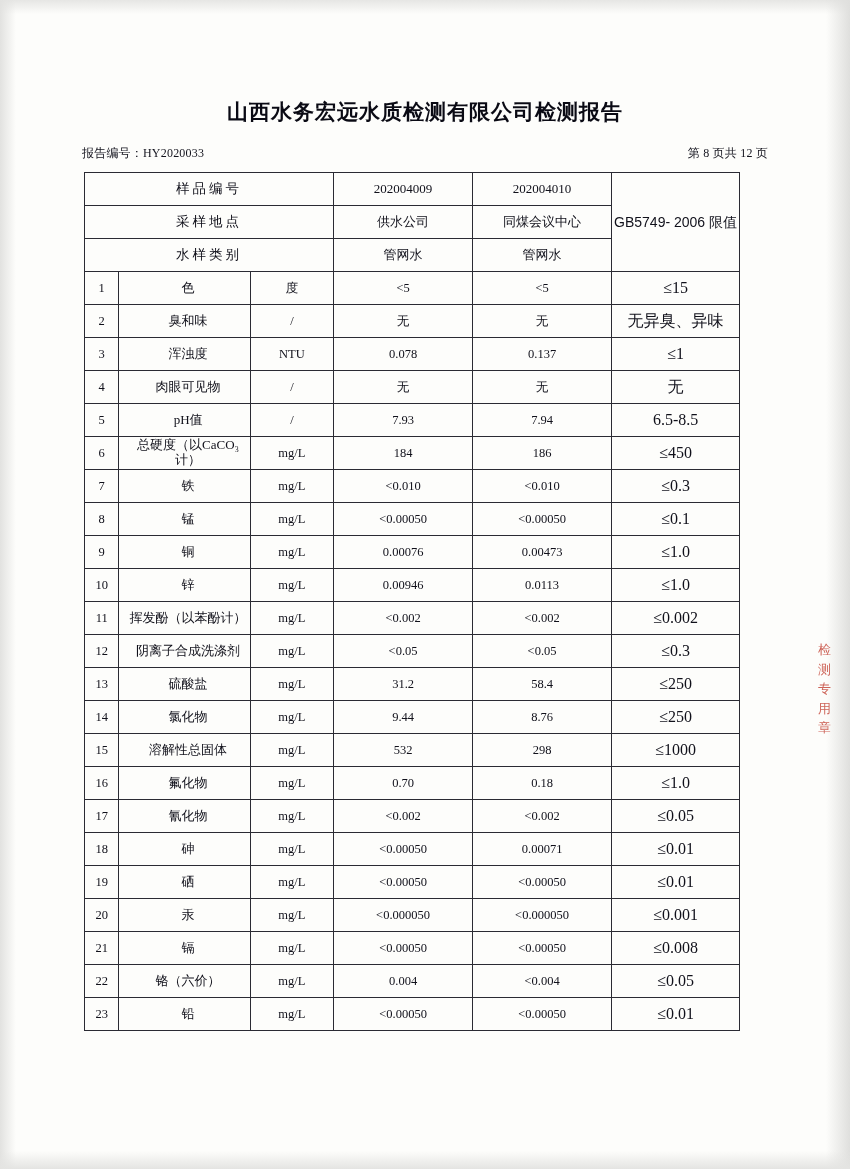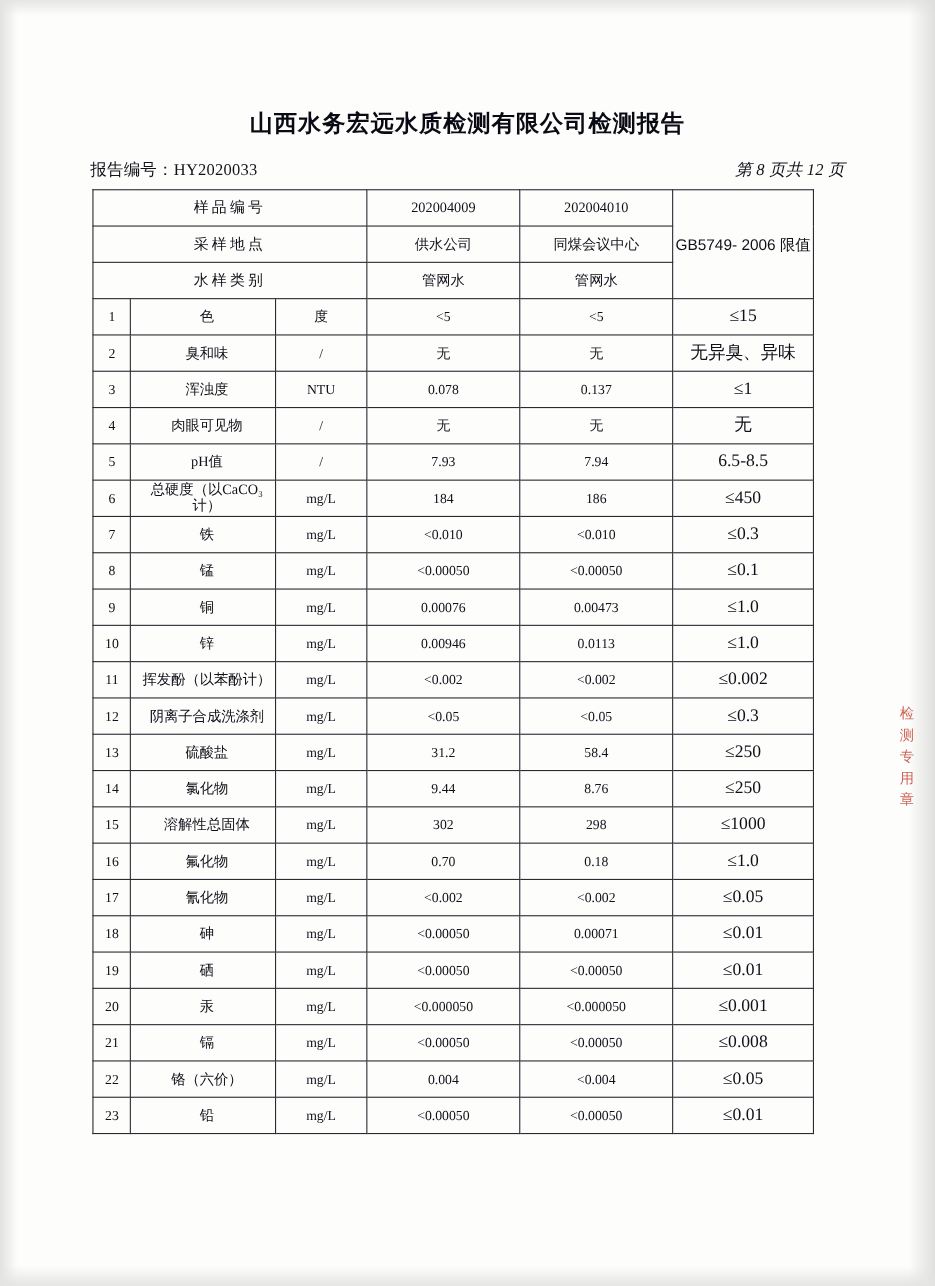--- a/index.html
+++ b/index.html
@@ -34,29 +34,28 @@
     font-family: "DejaVu Serif", "Liberation Serif", serif;
     color: #0a0a14;
   }
   .meta-row {
     position: absolute;
     top: 145px;
     left: 82px;
     width: 686px;
     display: flex;
     justify-content: space-between;
-    font-size: 15px;
+    font-size: 12px;
     color: #12121c;
   }
   .report-no {
     letter-spacing: 0.2px;
   }
   .page-no {
     letter-spacing: 0.2px;
-    font-style: italic;
   }
   table.report {
     position: absolute;
     top: 172px;
     left: 84px;
     width: 656px;
     border-collapse: collapse;
     font-size: 13px;
     color: #10101a;
     background: transparent;
@@ -278,21 +277,21 @@
           <td class="c-item">氯化物</td>
           <td class="c-unit">mg/L</td>
           <td class="c-val">9.44</td>
           <td class="c-val">8.76</td>
           <td class="c-lim">≤250</td>
         </tr>
         <tr>
           <td class="c-idx">15</td>
           <td class="c-item">溶解性总固体</td>
           <td class="c-unit">mg/L</td>
-          <td class="c-val">302</td>
+          <td class="c-val">532</td>
           <td class="c-val">298</td>
           <td class="c-lim">≤1000</td>
         </tr>
         <tr>
           <td class="c-idx">16</td>
           <td class="c-item">氟化物</td>
           <td class="c-unit">mg/L</td>
           <td class="c-val">0.70</td>
           <td class="c-val">0.18</td>
           <td class="c-lim">≤1.0</td>

